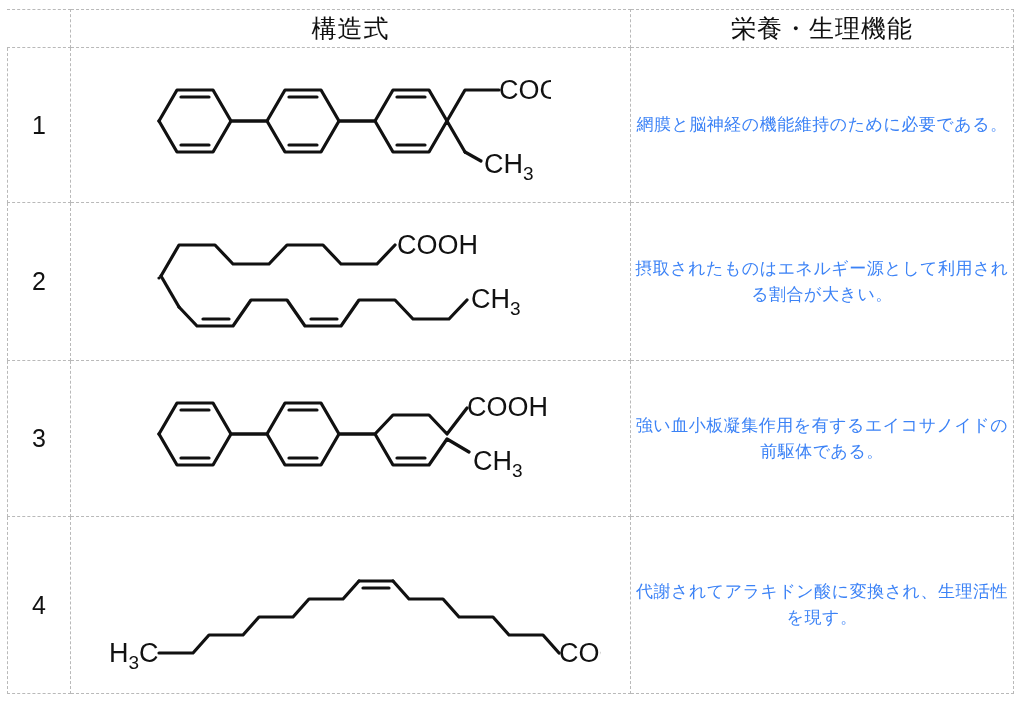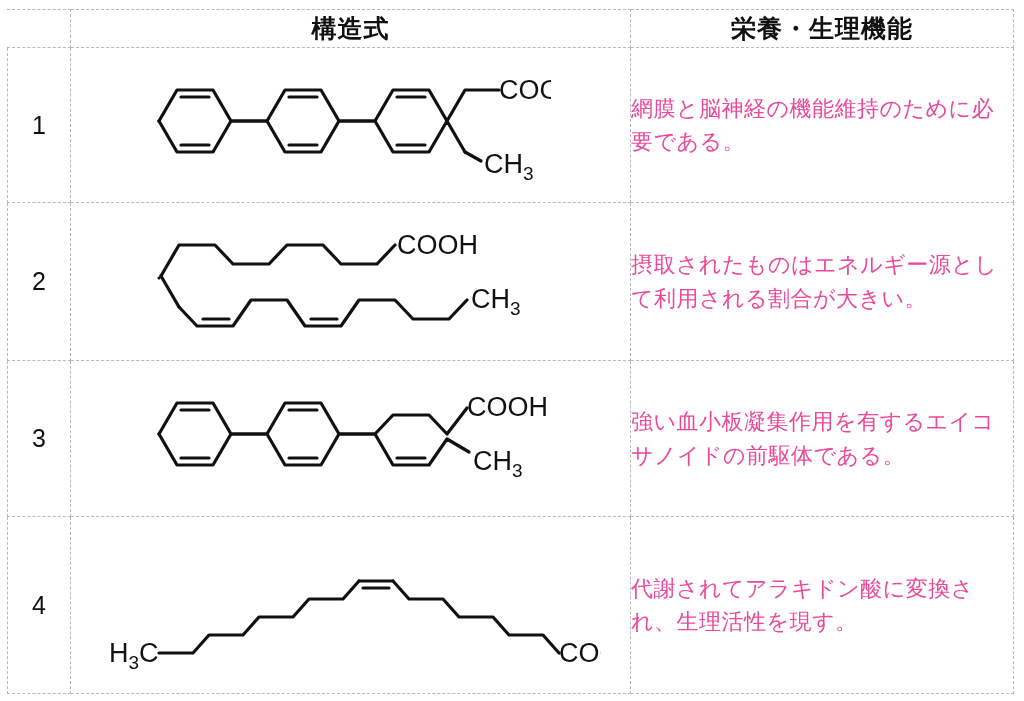--- a/index.html
+++ b/index.html
@@ -36,42 +36,42 @@
     vertical-align: middle;
     background: #ffffff;
   }
   col.c-num { width: 63px; }
   col.c-struct { width: 560px; }
   col.c-desc { width: 383px; }
 
   tr.header-row th {
     height: 37px;
     font-size: 25px;
-    font-weight: bold;
+    font-weight: normal;
     text-align: center;
     letter-spacing: 1px;
     color: #111;
   }
   tr.header-row th.blank-head { border-left-color: transparent; }
 
   td.num-cell {
     text-align: center;
     font-size: 25px;
     color: #111;
   }
   td.struct-cell {
     text-align: center;
     position: relative;
   }
   td.desc-cell {
-    font-size: 22px;
+    font-size: 17px;
     line-height: 1.52;
-    color: #ec4899;
+    color: #3b82f6;
     padding: 0 14px 0 16px;
-    text-align: left;
+    text-align: center;
     letter-spacing: 0.5px;
   }
   .desc-text { display: block; }
 
   .struct-wrap {
     display: flex;
     align-items: center;
     justify-content: center;
     width: 100%;
   }

